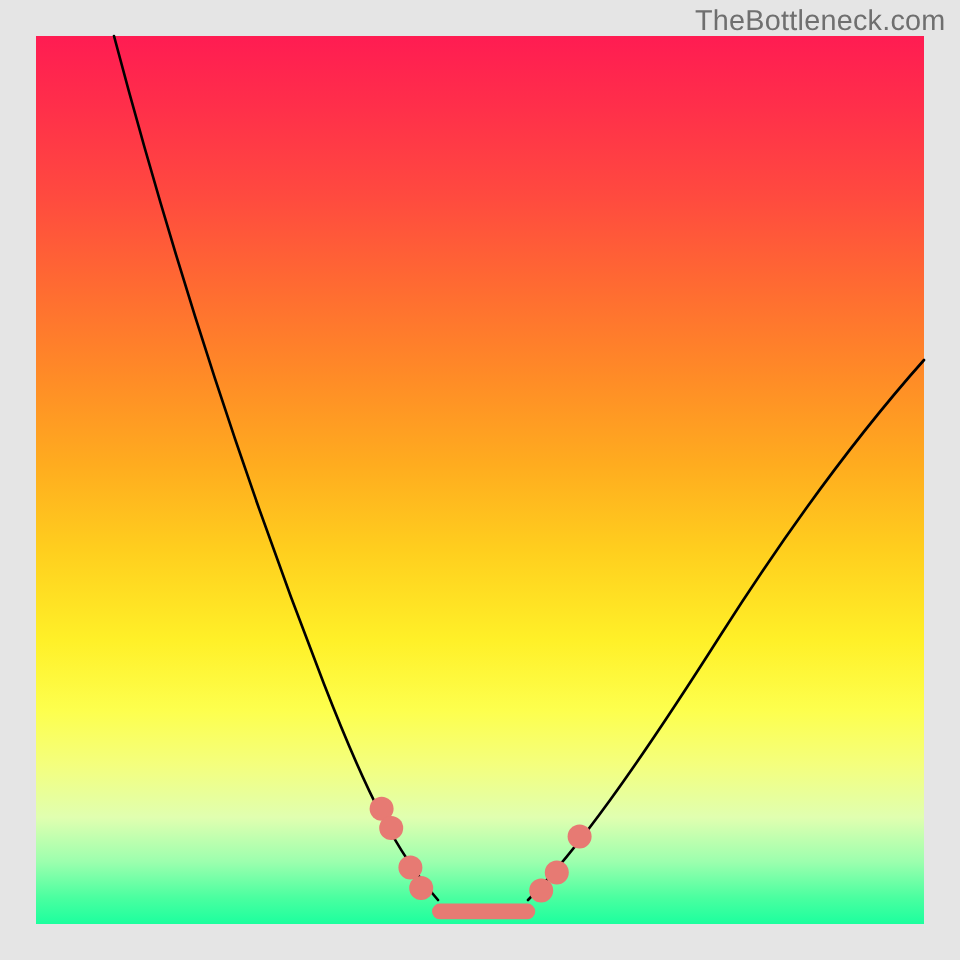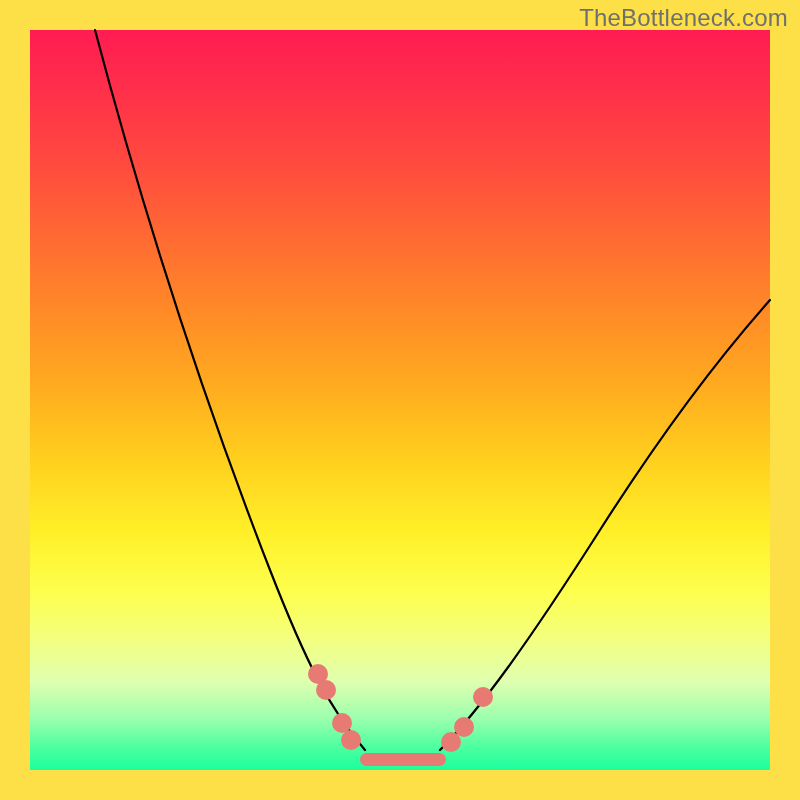--- a/index.html
+++ b/index.html
@@ -10,21 +10,21 @@
     background: #000;
     overflow: hidden;
     font-family: Arial, Helvetica, sans-serif;
   }
   .frame {
     position: absolute;
     top: 0;
     left: 0;
     width: 800px;
     height: 800px;
-    background: #fde047;
+    background: #e5e5e5;
   }
   .plot {
     position: absolute;
     
     top: 30px;
     left: 30px;
     width: 740px;
     height: 740px;
     
     background: linear-gradient(

